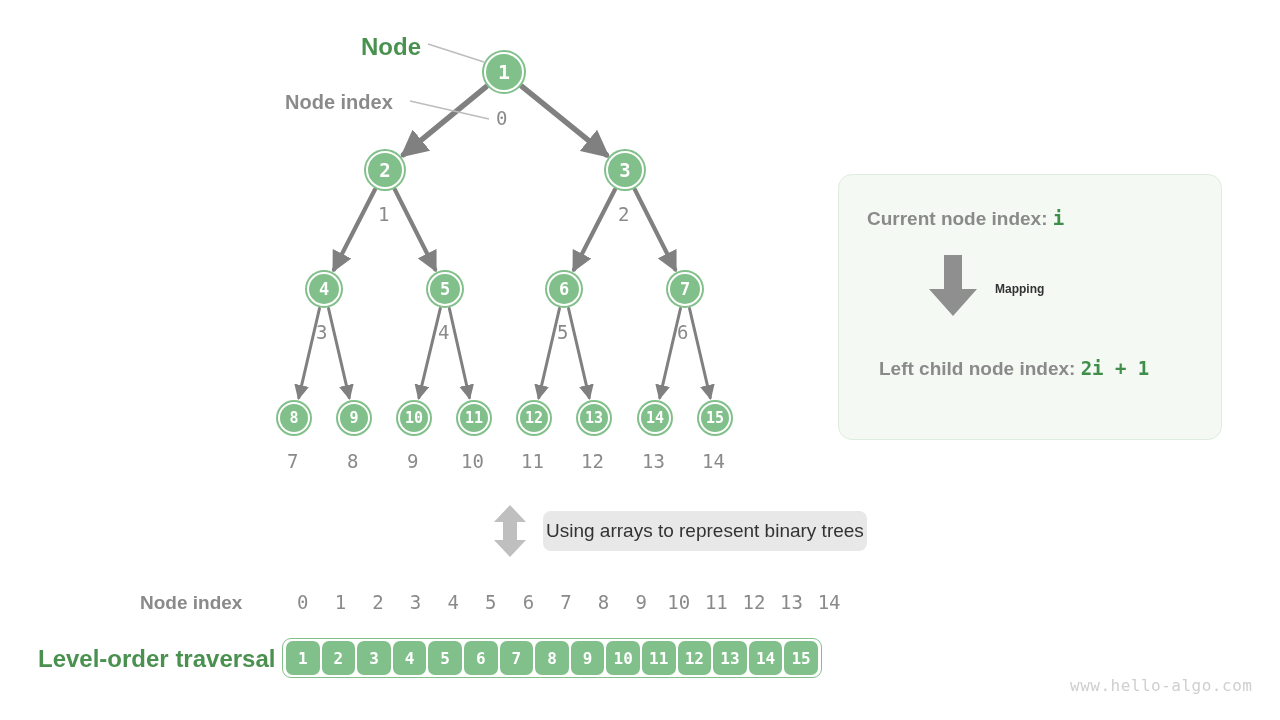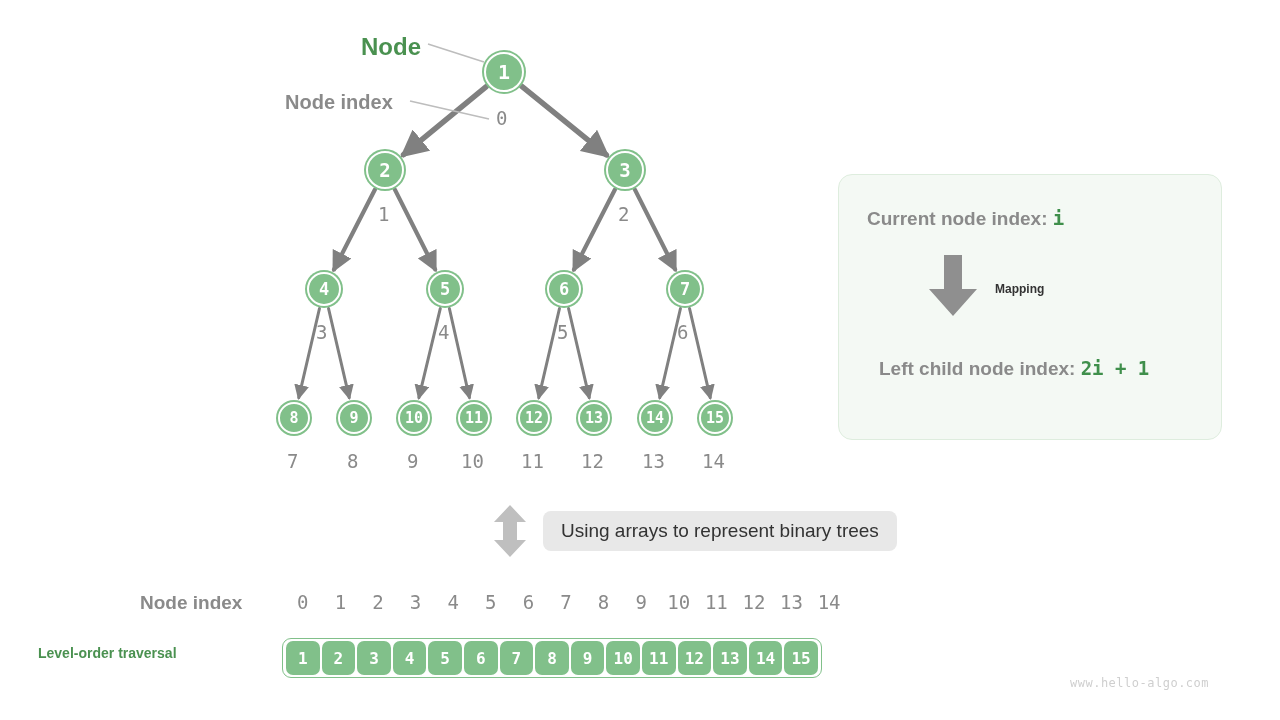--- a/index.html
+++ b/index.html
@@ -59,32 +59,32 @@
     position:absolute;left:156px;top:107px;
     font-size:12px;font-weight:700;color:#333333;
   }
   #leg-arrow{position:absolute;left:88px;top:80px;width:52px;height:62px;}
 
   
   #banner-arrow{position:absolute;left:493px;top:505px;width:34px;height:52px;}
   #banner{
     position:absolute;left:543px;top:511px;
     background:#e8e8e8;border-radius:8px;
-    padding:9px 18px;
+    padding:9px 3px;
     font-size:19px;color:#333333;white-space:nowrap;text-align:center;
   }
 
   
   #arr-index-label{
     position:absolute;left:140px;top:592px;
     font-size:19px;font-weight:700;color:#8a8a8a;white-space:nowrap;
   }
   #arr-traversal-label{
     position:absolute;left:38px;top:645px;
-    font-size:14px;font-weight:700;color:#4a9150;white-space:nowrap;
+    font-size:24px;font-weight:700;color:#4a9150;white-space:nowrap;
   }
   #arr-indices{
     position:absolute;left:284px;top:591px;display:flex;
   }
   #arr-indices .ai{
     width:37.6px;text-align:center;color:#8a8a8a;
     font-family:"DejaVu Sans Mono", monospace;font-size:19px;
   }
   #arr-cells{
     position:absolute;left:282px;top:638px;
@@ -97,21 +97,21 @@
     background:#81c08a;border-radius:7px;
     display:flex;align-items:center;justify-content:center;
     color:#ffffff;font-family:"DejaVu Sans Mono", monospace;
     font-size:16px;font-weight:700;
     box-sizing:border-box;
   }
 
   #watermark{
     position:absolute;left:1070px;top:676px;
     font-family:"DejaVu Sans Mono", monospace;
-    font-size:12px;color:#cfcfcf;letter-spacing:.5px;white-space:nowrap;
+    font-size:16px;color:#cfcfcf;letter-spacing:.5px;white-space:nowrap;
   }
 </style>
 </head>
 <body>
 
 <div id="stage">
 
   <svg id="tree-svg" viewBox="0 0 1280 720" xmlns="http://www.w3.org/2000/svg">
     <defs>
       <marker id="ah-thick" markerWidth="5" markerHeight="5" refX="4.2" refY="2.5" orient="auto" markerUnits="strokeWidth">

